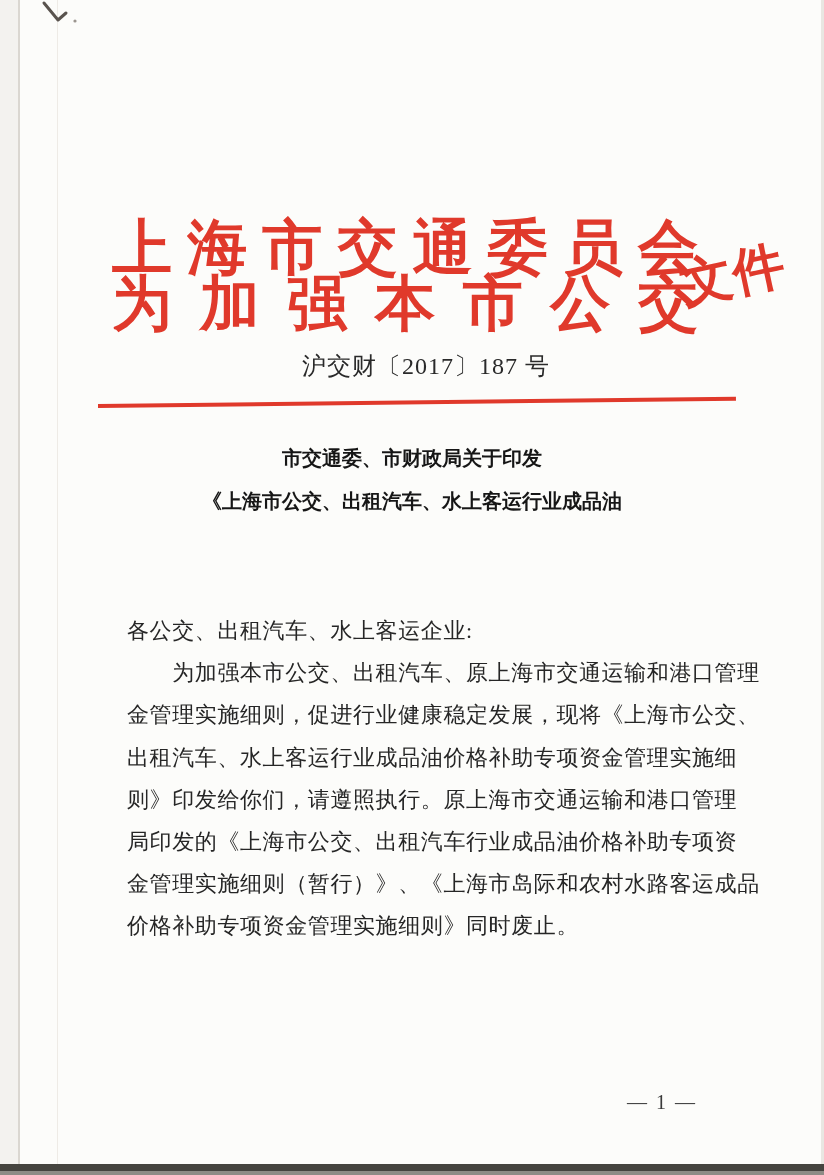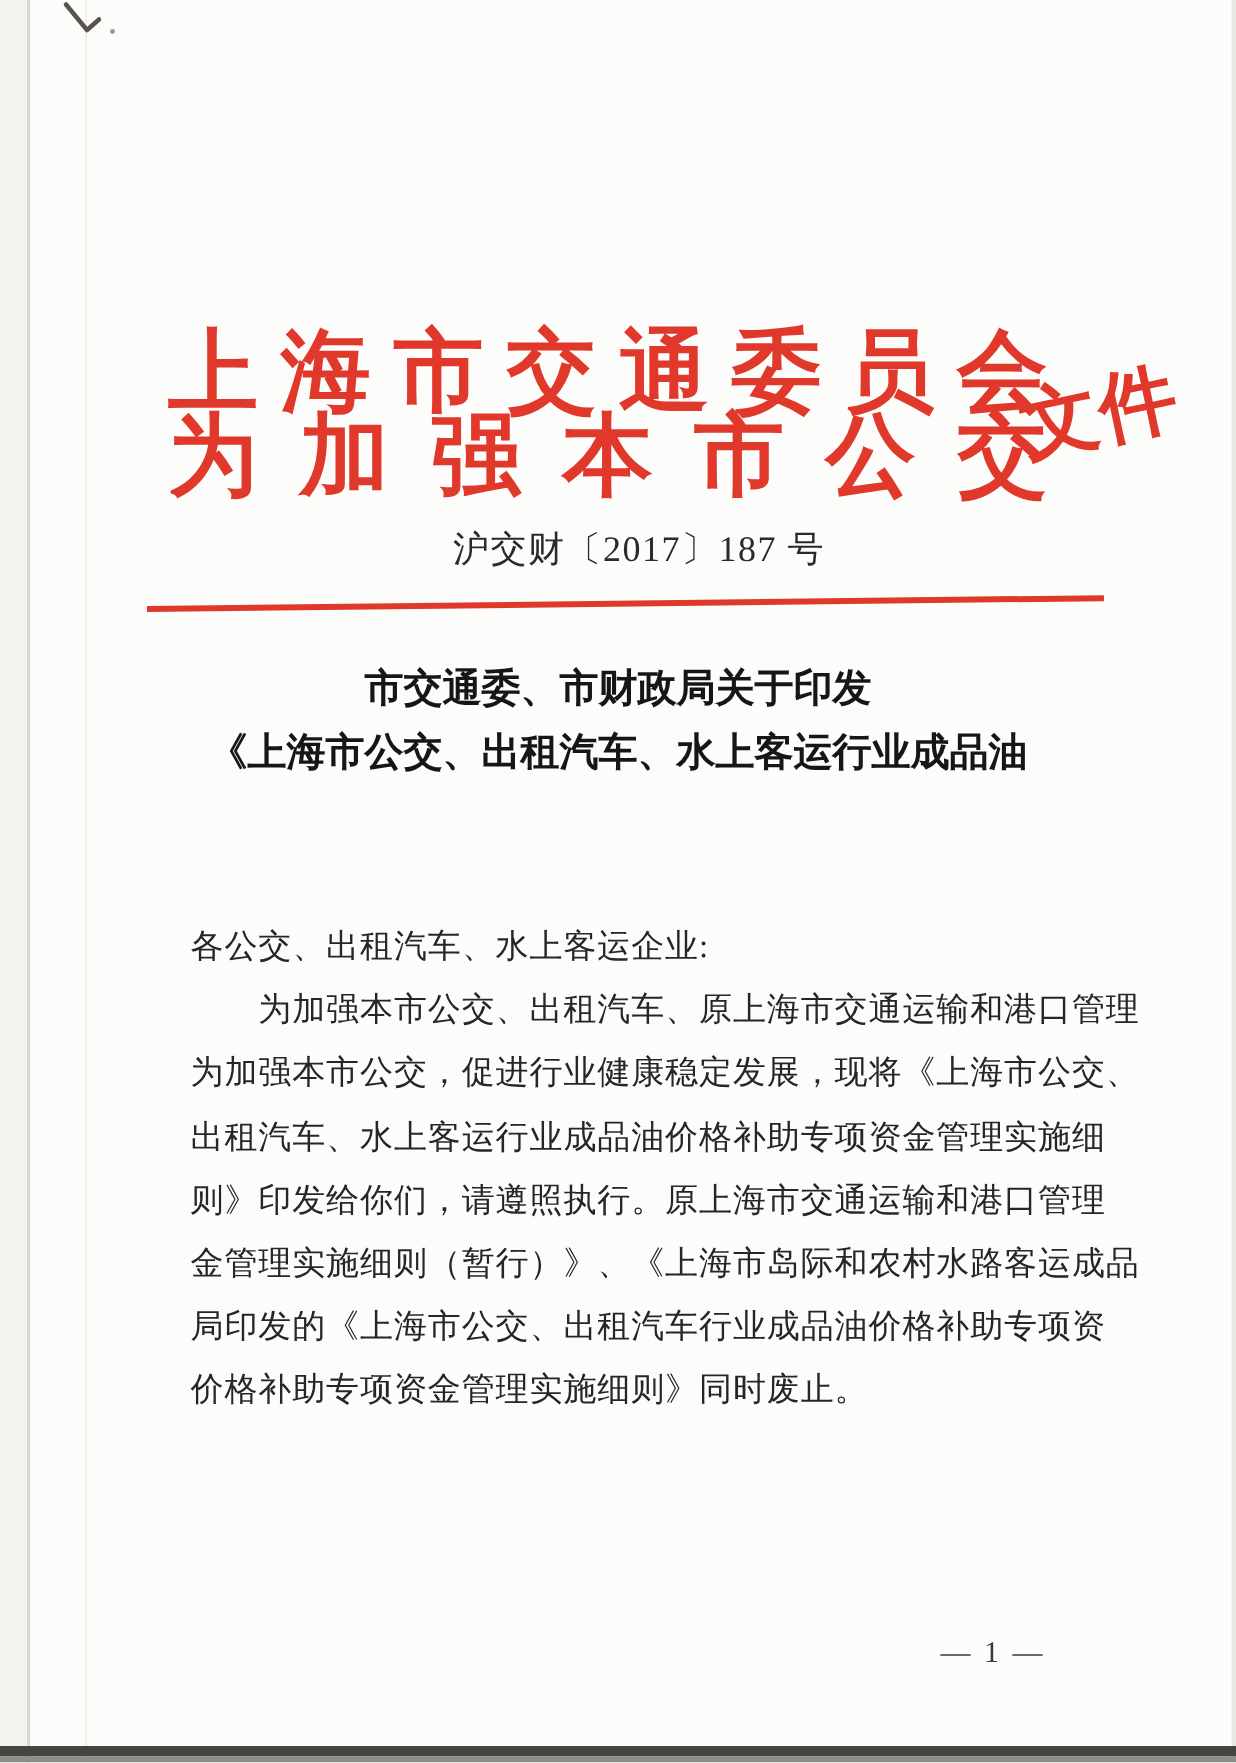--- a/index.html
+++ b/index.html
@@ -77,21 +77,21 @@
 
   
   .title-block {
     position: absolute;
     left: 0; right: 0;
     top: 437px;
     text-align: center;
     color: #161616;
   }
   .title-line {
-    font-size: 26px;
+    font-size: 20px;
     font-weight: bold;
     line-height: 43px;
     white-space: nowrap;
   }
 
   
   .body-block {
     position: absolute;
     left: 127px;
     top: 610px;
@@ -147,25 +147,25 @@
   <div class="red-rule"></div>
 
   <h1 class="title-block">
     <div class="title-line">市交通委、市财政局关于印发</div>
     <div class="title-line">《上海市公交、出租汽车、水上客运行业成品油</div>
   </h1>
 
   <main class="body-block">
     <div class="body-line">各公交、出租汽车、水上客运企业:</div>
     <div class="body-line">　　为加强本市公交、出租汽车、原上海市交通运输和港口管理</div>
-    <div class="body-line">为加强本市公交，促进行业健康稳定发展，现将《上海市公交、</div>
+    <div class="body-line">金管理实施细则，促进行业健康稳定发展，现将《上海市公交、</div>
     <div class="body-line">出租汽车、水上客运行业成品油价格补助专项资金管理实施细</div>
     <div class="body-line">则》印发给你们，请遵照执行。原上海市交通运输和港口管理</div>
+    <div class="body-line">局印发的《上海市公交、出租汽车行业成品油价格补助专项资</div>
     <div class="body-line">金管理实施细则（暂行）》、《上海市岛际和农村水路客运成品</div>
-    <div class="body-line">局印发的《上海市公交、出租汽车行业成品油价格补助专项资</div>
     <div class="body-line">价格补助专项资金管理实施细则》同时废止。</div>
   </main>
 
   <footer>
     <div class="page-number">— 1 —</div>
   </footer>
 
 </div>
 
 </body></html>

